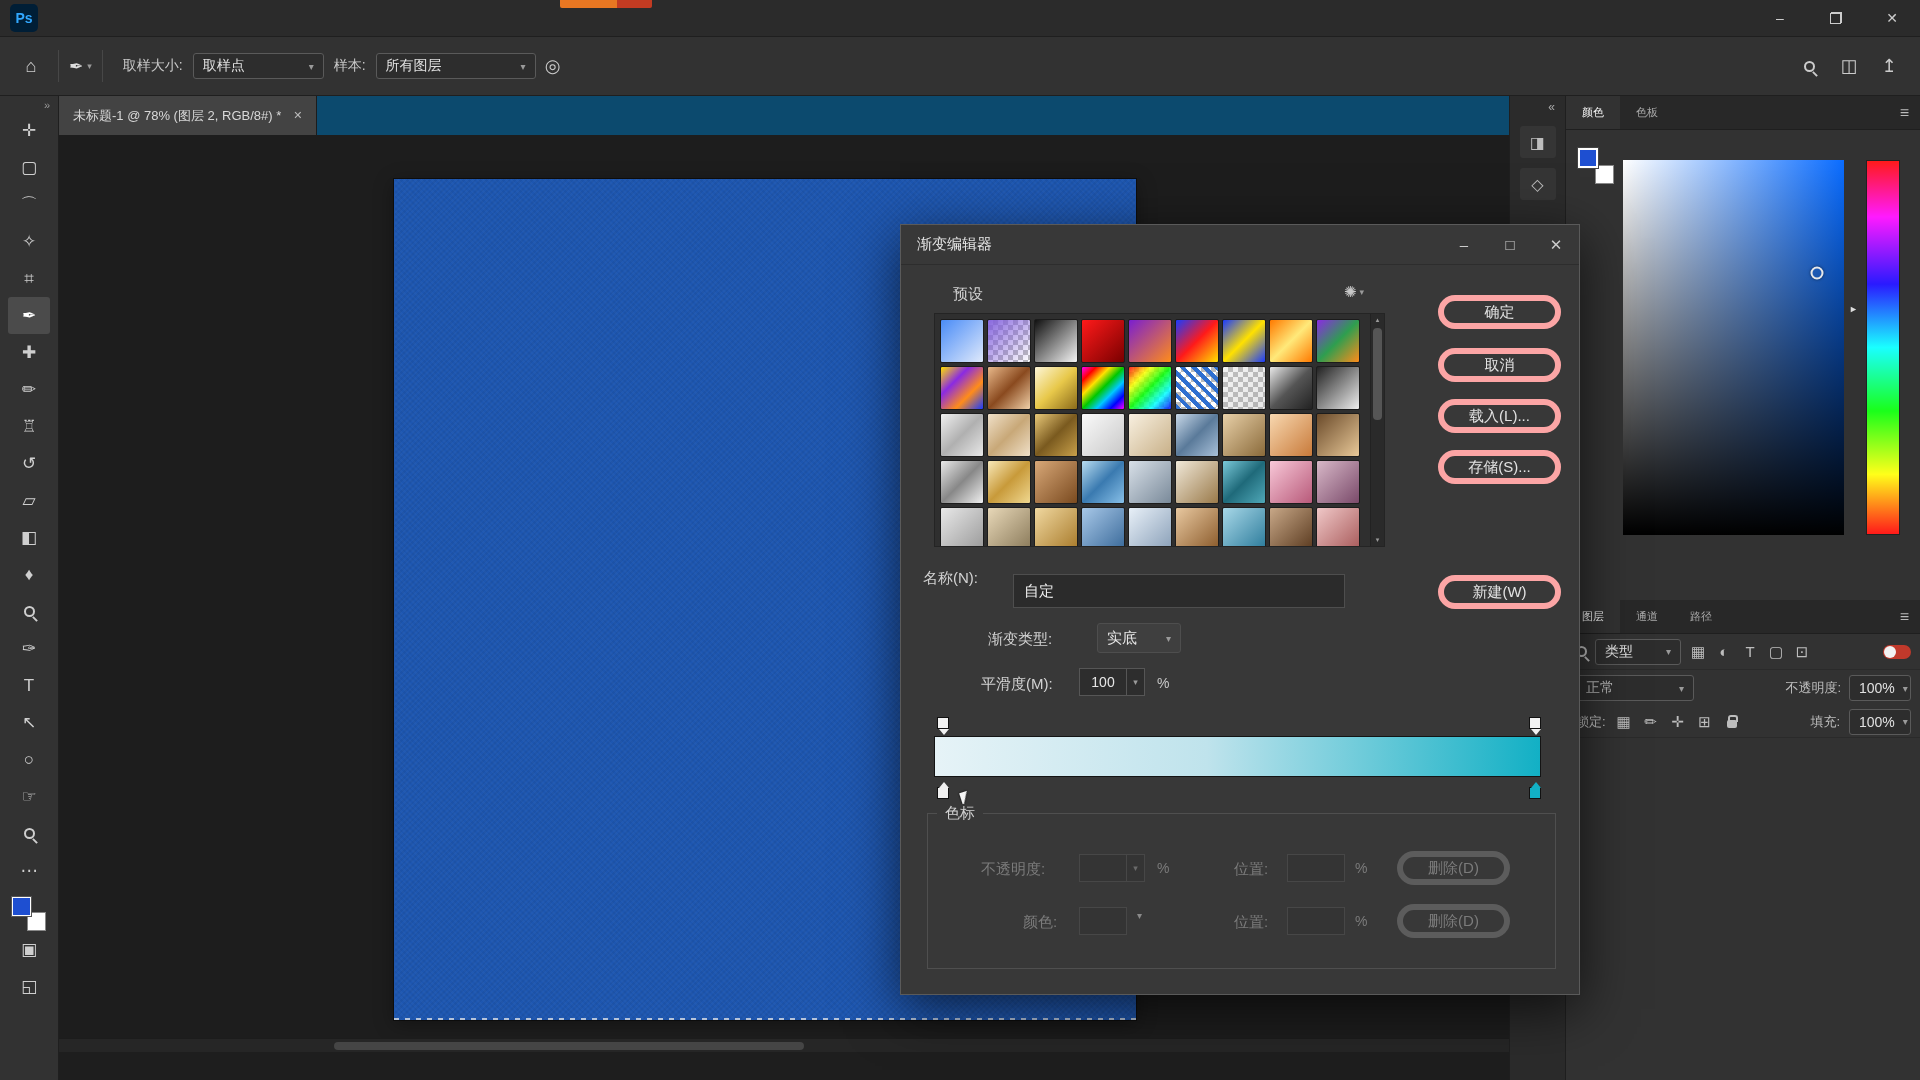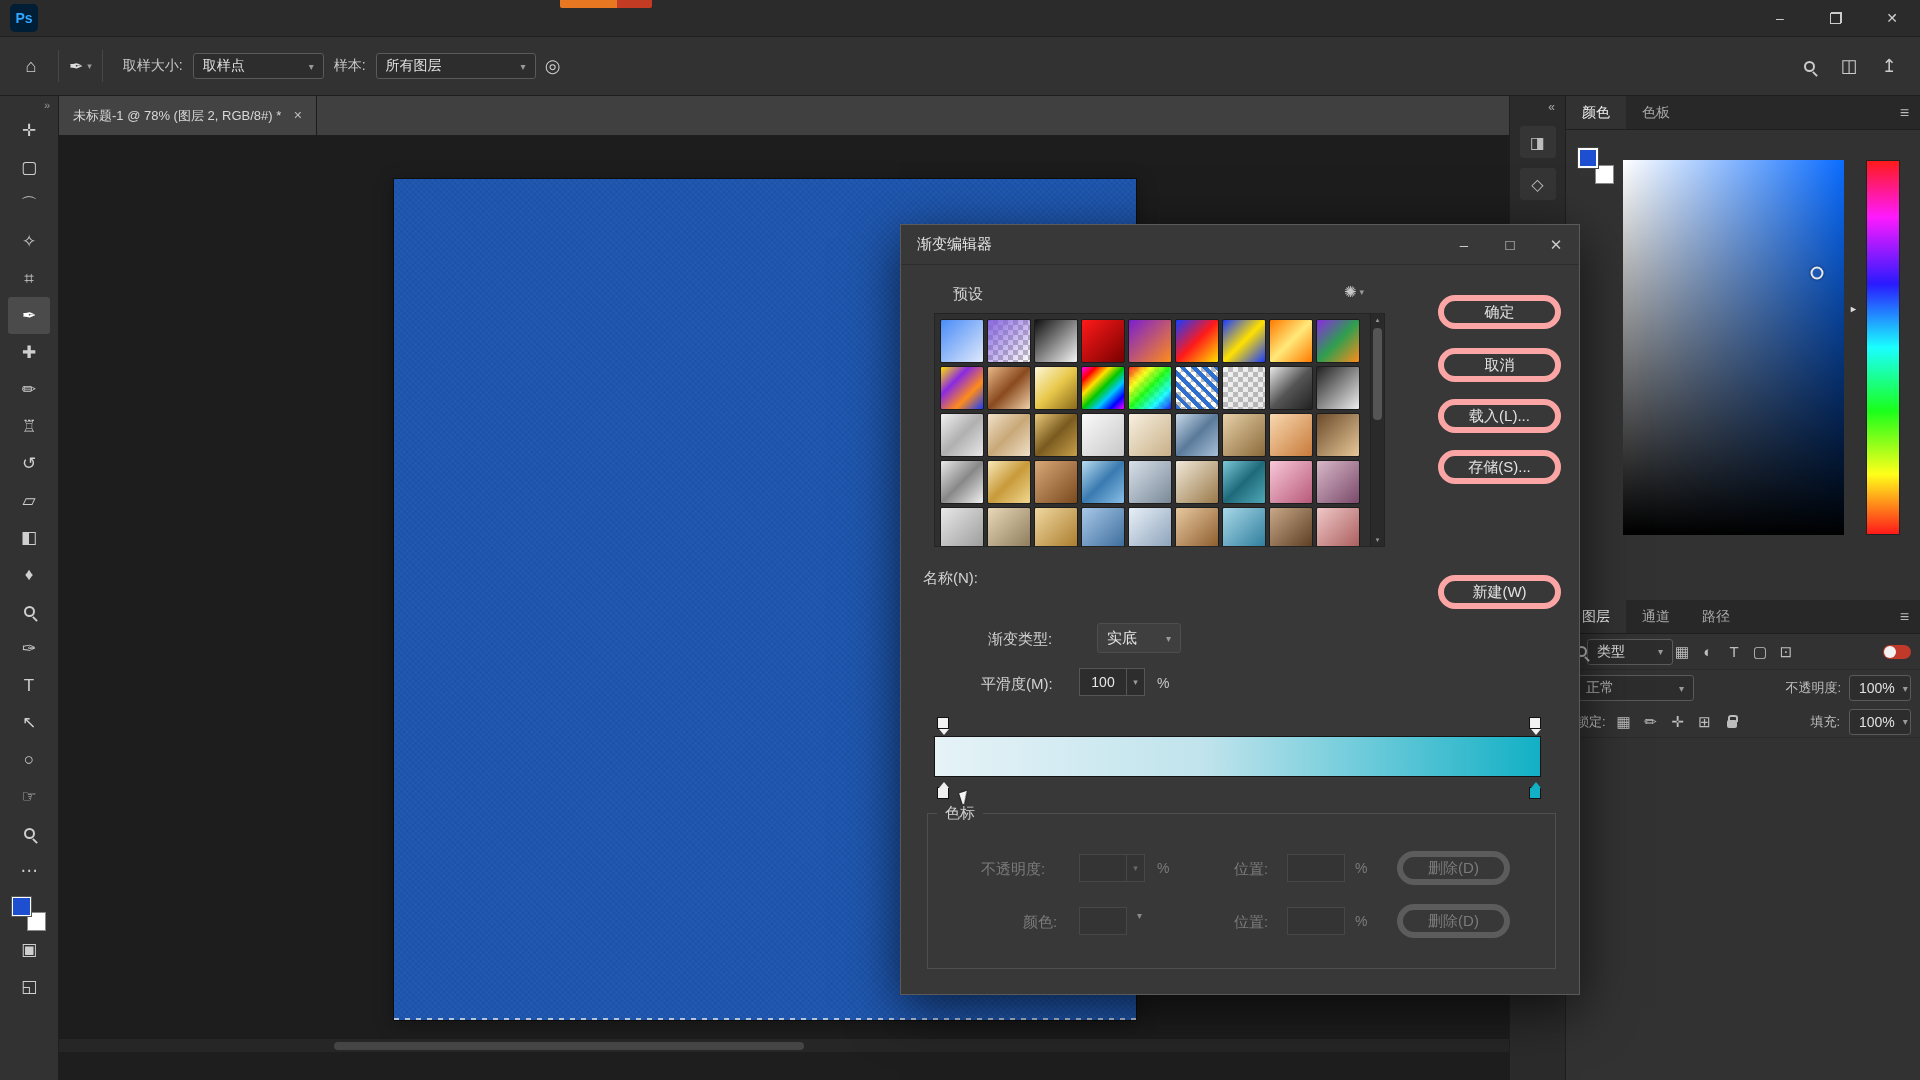--- a/index.html
+++ b/index.html
@@ -37,21 +37,21 @@
 
 #toolbar{position:absolute;left:0;top:96px;width:59px;height:984px;background:#323232;border-right:1px solid #1f1f1f;display:flex;flex-direction:column;align-items:center;padding-top:2px;z-index:3}
 #toolbar-collapse{font-size:11px;color:#999;height:14px;line-height:14px;align-self:flex-end;padding-right:8px}
 .tool{width:42px;height:37px;display:flex;align-items:center;justify-content:center;font-size:17px;color:#cfcfcf;border-radius:3px;flex:none}
 .tool.active{background:#4b4b4b;color:#fff}
 #fgbg{position:relative;width:34px;height:34px;margin-top:8px;flex:none}
 #bg-swatch{position:absolute;right:0;bottom:0;width:19px;height:19px;background:#fff;border:1px solid #888}
 #fg-swatch{position:absolute;left:0;top:0;width:19px;height:19px;border:1px solid #fff;outline:1px solid #555}
 
 
-#tabbar{position:absolute;left:59px;top:96px;width:1450px;height:39px;background:#404040;display:flex;align-items:flex-start;z-index:2}
+#tabbar{position:absolute;left:59px;top:96px;width:1450px;height:39px;background:#0c4a6e;display:flex;align-items:flex-start;z-index:2}
 .doc-tab{height:39px;background:#434343;display:flex;align-items:center;padding:0 14px;gap:12px;font-size:13px;color:#d8d8d8;border-right:1px solid #1c1c1c;white-space:nowrap}
 .tab-close{font-size:11px;color:#bbb}
 
 
 #canvas{position:absolute;left:59px;top:135px;width:1450px;height:903px;background:#1d1d1d;overflow:hidden;z-index:1}
 #document{position:absolute;left:335px;top:44px;width:742px;height:841px;box-shadow:0 0 0 1px rgba(0,0,0,.45), 0 4px 18px rgba(0,0,0,.35);background-color:#1d56b0;background-image:repeating-linear-gradient(45deg,rgba(255,255,255,.025) 0 2px,transparent 2px 4px),repeating-linear-gradient(-45deg,rgba(0,0,0,.05) 0 2px,transparent 2px 4px)}
 .ants{position:absolute;left:0;right:0;bottom:0;height:2px;background:repeating-linear-gradient(90deg,#e8e8e8 0 5px,transparent 5px 11px);opacity:.75}
 #scrollstrip{position:absolute;left:59px;top:1038px;width:1450px;height:14px;background:#262626;border-top:1px solid #1c1c1c}
 #scrollthumb{position:absolute;left:275px;top:3px;width:470px;height:8px;background:#454545;border-radius:4px}
 
@@ -62,35 +62,35 @@
 #status-chev{margin-left:46px;color:#9a9a9a}
 
 
 #dock{position:absolute;left:1509px;top:96px;width:56px;height:984px;background:#2b2b2b;border-left:1px solid #1f1f1f;display:flex;flex-direction:column;align-items:center;z-index:2}
 #dock-collapse{align-self:flex-end;padding:4px 10px 2px 0;font-size:12px;color:#aaa}
 .dock-icon{width:36px;height:32px;margin-top:10px;display:flex;align-items:center;justify-content:center;font-size:16px;color:#bdbdbd;border-radius:3px;background:#353535}
 
 
 #rightpanel{position:absolute;left:1565px;top:96px;width:355px;height:984px;background:#323232;border-left:1px solid #1f1f1f;z-index:2}
 .panel-tabs{display:flex;align-items:stretch;height:34px;background:#282828;border-bottom:1px solid #1f1f1f}
-.ptab{padding:0 16px;display:flex;align-items:center;font-size:14px;color:#a8a8a8}
+.ptab{padding:0 16px;display:flex;align-items:center;font-size:11px;color:#a8a8a8}
 .ptab.active{background:#323232;color:#f2f2f2}
 .pmenu{margin-left:auto;padding:0 12px;color:#bbb;font-size:16px;display:flex;align-items:center}
 
 #color-panel{position:absolute;left:0;top:0;width:355px;height:504px}
 #fgbg-mini{position:absolute;left:12px;top:52px;width:36px;height:36px}
 #mini-bg{position:absolute;right:0;bottom:0;width:19px;height:19px;background:#fff;border:1px solid #888}
 #mini-fg{position:absolute;left:0;top:0;width:20px;height:20px;border:2px solid #fff;outline:1px solid #444}
 #sat-square{position:absolute;left:57px;top:64px;width:221px;height:375px;background:linear-gradient(to bottom,rgba(0,0,0,0),#000),linear-gradient(to right,#fff,#0a6cff)}
 #sat-marker{position:absolute;left:88%;top:30%;width:13px;height:13px;border:2px solid #e8e8e8;border-radius:50%;box-shadow:0 0 3px rgba(0,0,0,.6);transform:translate(-50%,-50%)}
 #hue-triangle{position:absolute;left:283px;top:208px;font-size:9px;color:#ddd}
 #hue-bar{position:absolute;left:300px;top:64px;width:34px;height:375px;background:linear-gradient(to bottom,#ff1a1a 0%,#ff1aff 15%,#2a1aff 33%,#1affff 50%,#1aff1a 67%,#ffff1a 84%,#ff1a1a 100%);border:1px solid #222}
 
 #layers-panel{position:absolute;left:0;top:504px;width:355px;height:480px}
-#filter-row{height:36px;display:flex;align-items:center;padding:0 10px;border-bottom:1px solid #2a2a2a;color:#c0c0c0}
+#filter-row{height:36px;display:flex;align-items:center;gap:8px;padding:0 10px;border-bottom:1px solid #2a2a2a;color:#c0c0c0}
 #type-dd{width:86px}
 .picon{font-size:15px;color:#bdbdbd;display:flex;align-items:center;justify-content:center;min-width:18px}
 .toggle{width:28px;height:14px;border-radius:7px;background:#c0392b;position:relative;margin-left:auto}
 .toggle::after{content:'';position:absolute;left:1px;top:1px;width:12px;height:12px;border-radius:50%;background:#f2f2f2}
 #blend-row{height:36px;display:flex;align-items:center;gap:8px;padding:0 10px;color:#bdbdbd;font-size:13px}
 #blend-dd{width:118px;color:#b5b5b5}
 #lock-row{height:32px;display:flex;align-items:center;gap:9px;padding:0 10px;color:#bdbdbd;font-size:13px;border-bottom:1px solid #2a2a2a}
 .css-lock{display:inline-block;width:10px;height:8px;background:#bdbdbd;border-radius:2px;position:relative;margin-top:5px}
 .css-lock::before{content:'';position:absolute;left:1px;top:-5px;width:6px;height:5px;border:2px solid #bdbdbd;border-bottom:none;border-radius:3px 3px 0 0}
 
@@ -414,20 +414,23 @@
         <span>▾</span>
       </div>
     </div>
 
     <span class="pill-btn" style="left:537px;top:70px">确定</span>
     <span class="pill-btn" style="left:537px;top:123px">取消</span>
     <span class="pill-btn" style="left:537px;top:174px">载入(L)...</span>
     <span class="pill-btn" style="left:537px;top:225px">存储(S)...</span>
 
     <span class="d-label" style="left:22px;top:344px">名称(N):</span>
+    <div id="d-name-input">
+      <span>自定</span>
+    </div>
     <span class="pill-btn" style="left:537px;top:350px">新建(W)</span>
 
     <span class="d-label" style="left:87px;top:405px">渐变类型:</span>
     <div id="d-type-dd">
       <span>实底</span>
     </div>
 
     <span class="d-label" style="left:80px;top:450px">平滑度(M):</span>
     <span class="mini-box" style="left:178px;top:443px">
       <span>100</span>

